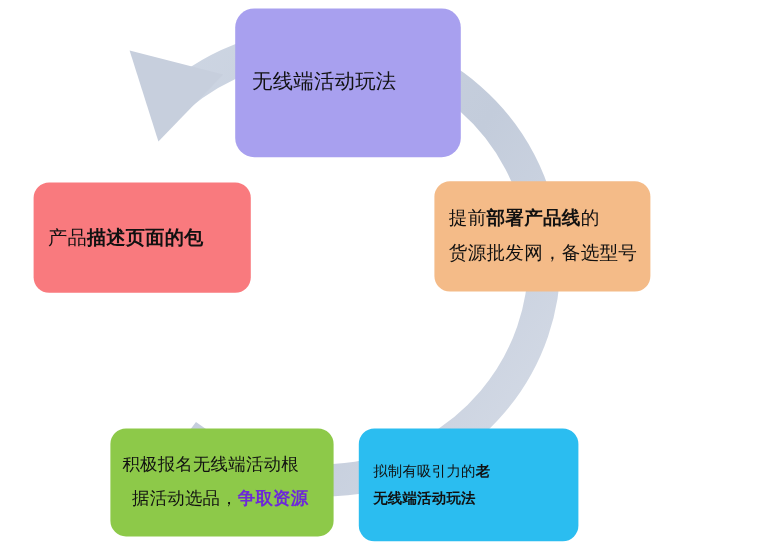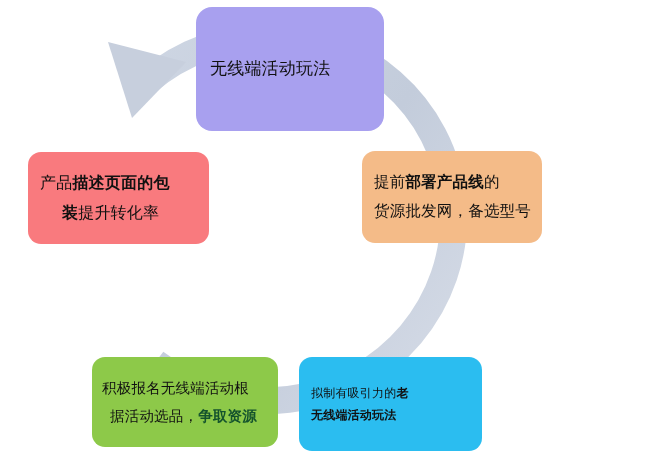--- a/index.html
+++ b/index.html
@@ -86,21 +86,21 @@
     left: 28px;   top: 152px;
     width: 181px; height: 92px;
     background: #f97a7e;
     border-radius: 13px;
     font-size: 16px;
     line-height: 1.85;
   }
   #node-bottom-left .ln-2 {
     text-indent: 8px;
   }
-  #node-bottom-left b { color: #14532d; }
+  #node-bottom-left b { color: #6d28d9; }
   #node-left .ln-2 { text-indent: 22px; }
   #node-top .ln-2 { text-indent: 0px; }
 
   
   #watermark {
     position: absolute;
     left: 515px;
     top: 400px;
     width: 128px;
     text-align: left;
@@ -161,17 +161,16 @@
     <span class="ln ln-2"><b>无线端活动玩法</b></span>
   </div>
 
   <div class="node" id="node-bottom-left" style="background: rgb(141, 201, 73);">
     <span class="ln ln-1"><span>积极报名无线端活动根</span></span>
     <span class="ln ln-2"><span>据活动选品，</span><b>争取资源</b></span>
   </div>
 
   <div class="node" id="node-left" style="background: rgb(249, 122, 126);">
     <span class="ln ln-1"><span>产品</span><b>描述页面的包</b></span>
-    <span class="ln ln-2"><b>装</b><span>提升转化率</span></span>
   </div>
 
 
 </div>
 
 </body></html>

